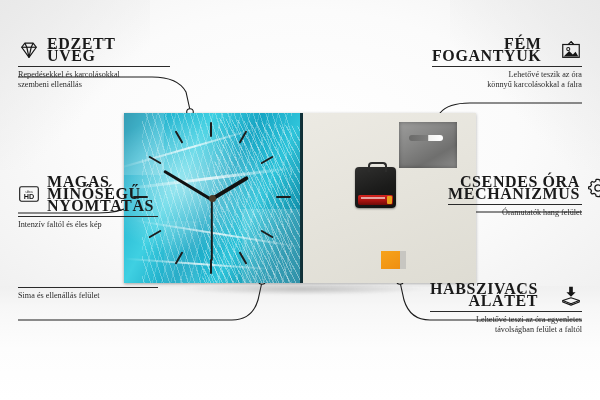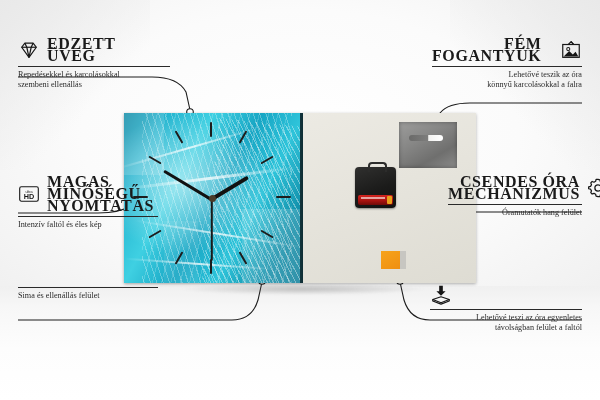--- a/index.html
+++ b/index.html
@@ -250,20 +250,22 @@
         <path d="M12 2.6 l2.1 .5 .5 2.1 1.8 1 2-.8 1.5 1.5 -.8 2 1 1.8 2.1 .5 0 2.1 -2.1 .5 -1 1.8 .8 2 -1.5 1.5 -2-.8 -1.8 1 -.5 2.1 -2.1 0 -2.1-.5 -.5-2.1 -1.8-1 -2 .8 -1.5-1.5 .8-2 -1-1.8 -2.1-.5 0-2.1 2.1-.5 1-1.8 -.8-2 1.5-1.5 2 .8 1.8-1 .5-2.1 z" fill="none" stroke="#161616" stroke-width="1.35" stroke-linejoin="round"></path>
         <circle cx="12" cy="12" r="3.4" fill="none" stroke="#161616" stroke-width="1.35"></circle>
       </svg>
     </div>
     <div class="rule"></div>
     <div class="co-desc">Óramutatók hang felület</div>
   </div>
 
   <div class="callout co-r" style="left:430px;top:283px;width:152px;">
     <div class="co-head">
+      <div class="co-title">HABSZIVACS
+ALÁTÉT</div>
       <svg class="ic" viewBox="0 0 24 24">
         <path d="M10 3 h4 v6 h3 l-5 5 -5-5 h3 z" fill="#161616"></path>
         <path d="M12 15 L21 18 L12 21.5 L3 18 Z" fill="none" stroke="#161616" stroke-width="1.3" stroke-linejoin="round"></path>
         <path d="M3 18 v1.6 L12 23 l9-3.4 V18" fill="none" stroke="#161616" stroke-width="1.3" stroke-linejoin="round"></path>
       </svg>
     </div>
     <div class="rule"></div>
     <div class="co-desc">Lehetővé teszi az óra egyenletes
 távolságban felület a faltól</div>
   </div>

